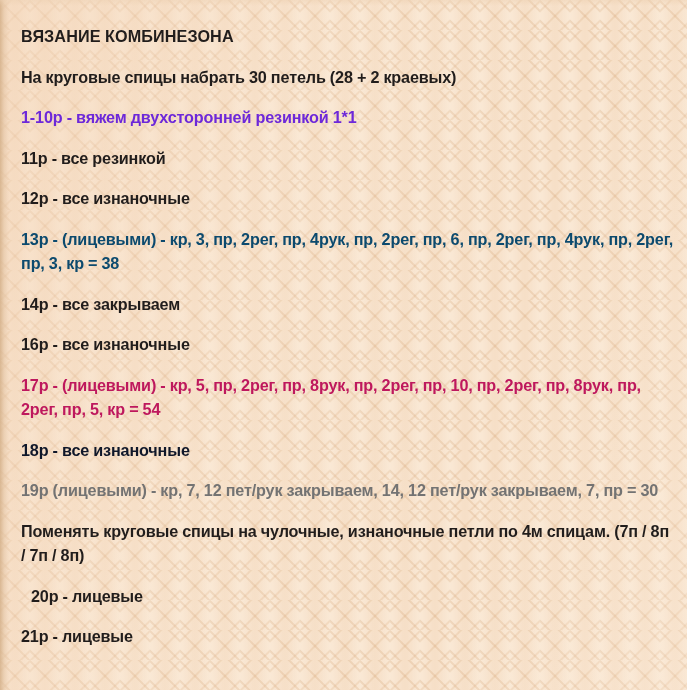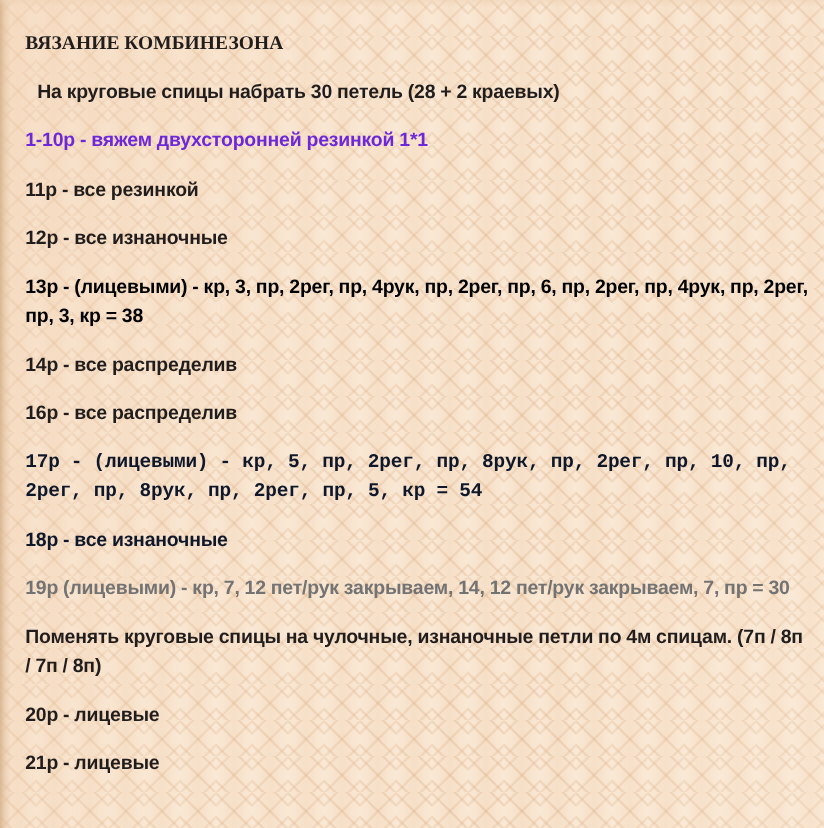--- a/index.html
+++ b/index.html
@@ -108,47 +108,46 @@
     font-weight: bold;
     line-height: 24.35px;
     color: #211d1c;
     letter-spacing: -0.15px;
     white-space: pre-wrap;
     word-spacing: -0.2px;
     -webkit-font-smoothing: antialiased;
   }
   .line.heading {
     letter-spacing: 0.1px;
-    font-family: Liberation Serif, serif;
   }
   
   .line + .line { margin-top: 0; }
 </style>
 </head>
 <body>
 
 <div id="page" style="background-color: rgb(250, 233, 214);">
 
   <div id="texture"></div>
   <div id="texture-bands"></div>
   <div id="wash"></div>
   <div id="left-edge"></div>
   <div id="top-edge"></div>
 
   <div id="content">
 
   <p class="line heading" style="color: rgb(33, 29, 28);">ВЯЗАНИЕ КОМБИНЕЗОНА</p>
-      <p class="line" style="color: rgb(33, 29, 28); margin-left: 10px;">На круговые спицы набрать 30 петель (28 + 2 краевых)</p>
+      <p class="line" style="color: rgb(33, 29, 28);">На круговые спицы набрать 30 петель (28 + 2 краевых)</p>
       <p class="line" style="color: #6d28d9;">1-10р - вяжем двухсторонней резинкой 1*1</p>
       <p class="line" style="color: rgb(33, 29, 28);">11р - все резинкой</p>
       <p class="line" style="color: rgb(33, 29, 28);">12р - все изнаночные</p>
-      <p class="line" style="color: #000000;">13р - (лицевыми) - кр, 3, пр, 2рег, пр, 4рук, пр, 2рег, пр, 6, пр, 2рег, пр, 4рук, пр, 2рег, пр, 3, кр = 38</p>
-      <p class="line" style="color: rgb(33, 29, 28);">14р - все распределив</p>
-      <p class="line" style="color: rgb(33, 29, 28);">16р - все распределив</p>
-      <p class="line" style="color: #0f172a; font-family: Liberation Mono, monospace;">17р - (лицевыми) - кр, 5, пр, 2рег, пр, 8рук, пр, 2рег, пр, 10, пр, 2рег, пр, 8рук, пр, 2рег, пр, 5, кр = 54</p>
+      <p class="line" style="color: #0c4a6e;">13р - (лицевыми) - кр, 3, пр, 2рег, пр, 4рук, пр, 2рег, пр, 6, пр, 2рег, пр, 4рук, пр, 2рег, пр, 3, кр = 38</p>
+      <p class="line" style="color: rgb(33, 29, 28);">14р - все закрываем</p>
+      <p class="line" style="color: rgb(33, 29, 28);">16р - все изнаночные</p>
+      <p class="line" style="color: #be185d;">17р - (лицевыми) - кр, 5, пр, 2рег, пр, 8рук, пр, 2рег, пр, 10, пр, 2рег, пр, 8рук, пр, 2рег, пр, 5, кр = 54</p>
       <p class="line" style="color: #0f172a;">18р - все изнаночные</p>
       <p class="line" style="color: #737373;">19р (лицевыми) - кр, 7, 12 пет/рук закрываем, 14, 12 пет/рук закрываем, 7, пр = 30</p>
       <p class="line" style="color: rgb(33, 29, 28);">Поменять круговые спицы на чулочные, изнаночные петли по 4м спицам. (7п / 8п / 7п / 8п)</p>
-      <p class="line" style="color: rgb(33, 29, 28);">20р - лицевые</p>
+      <p class="line" style="color: rgb(33, 29, 28); margin-left: 10px;">20р - лицевые</p>
       <p class="line" style="color: rgb(33, 29, 28);">21р - лицевые</p>
     </div>
 
 </div>
 
 </body></html>

